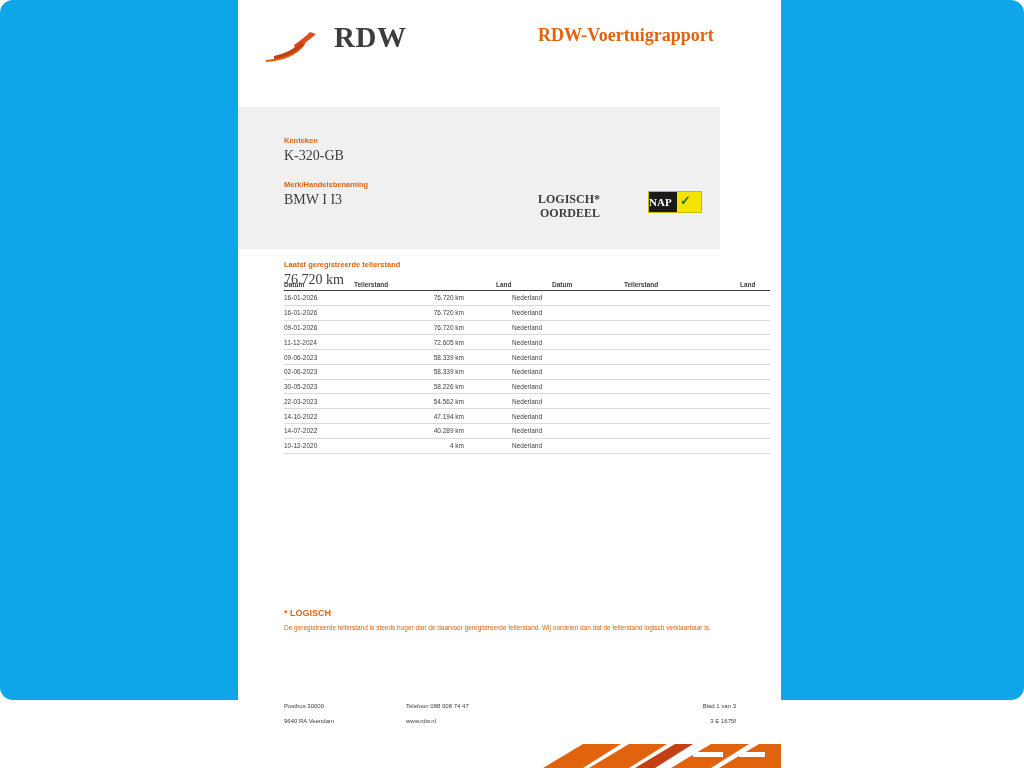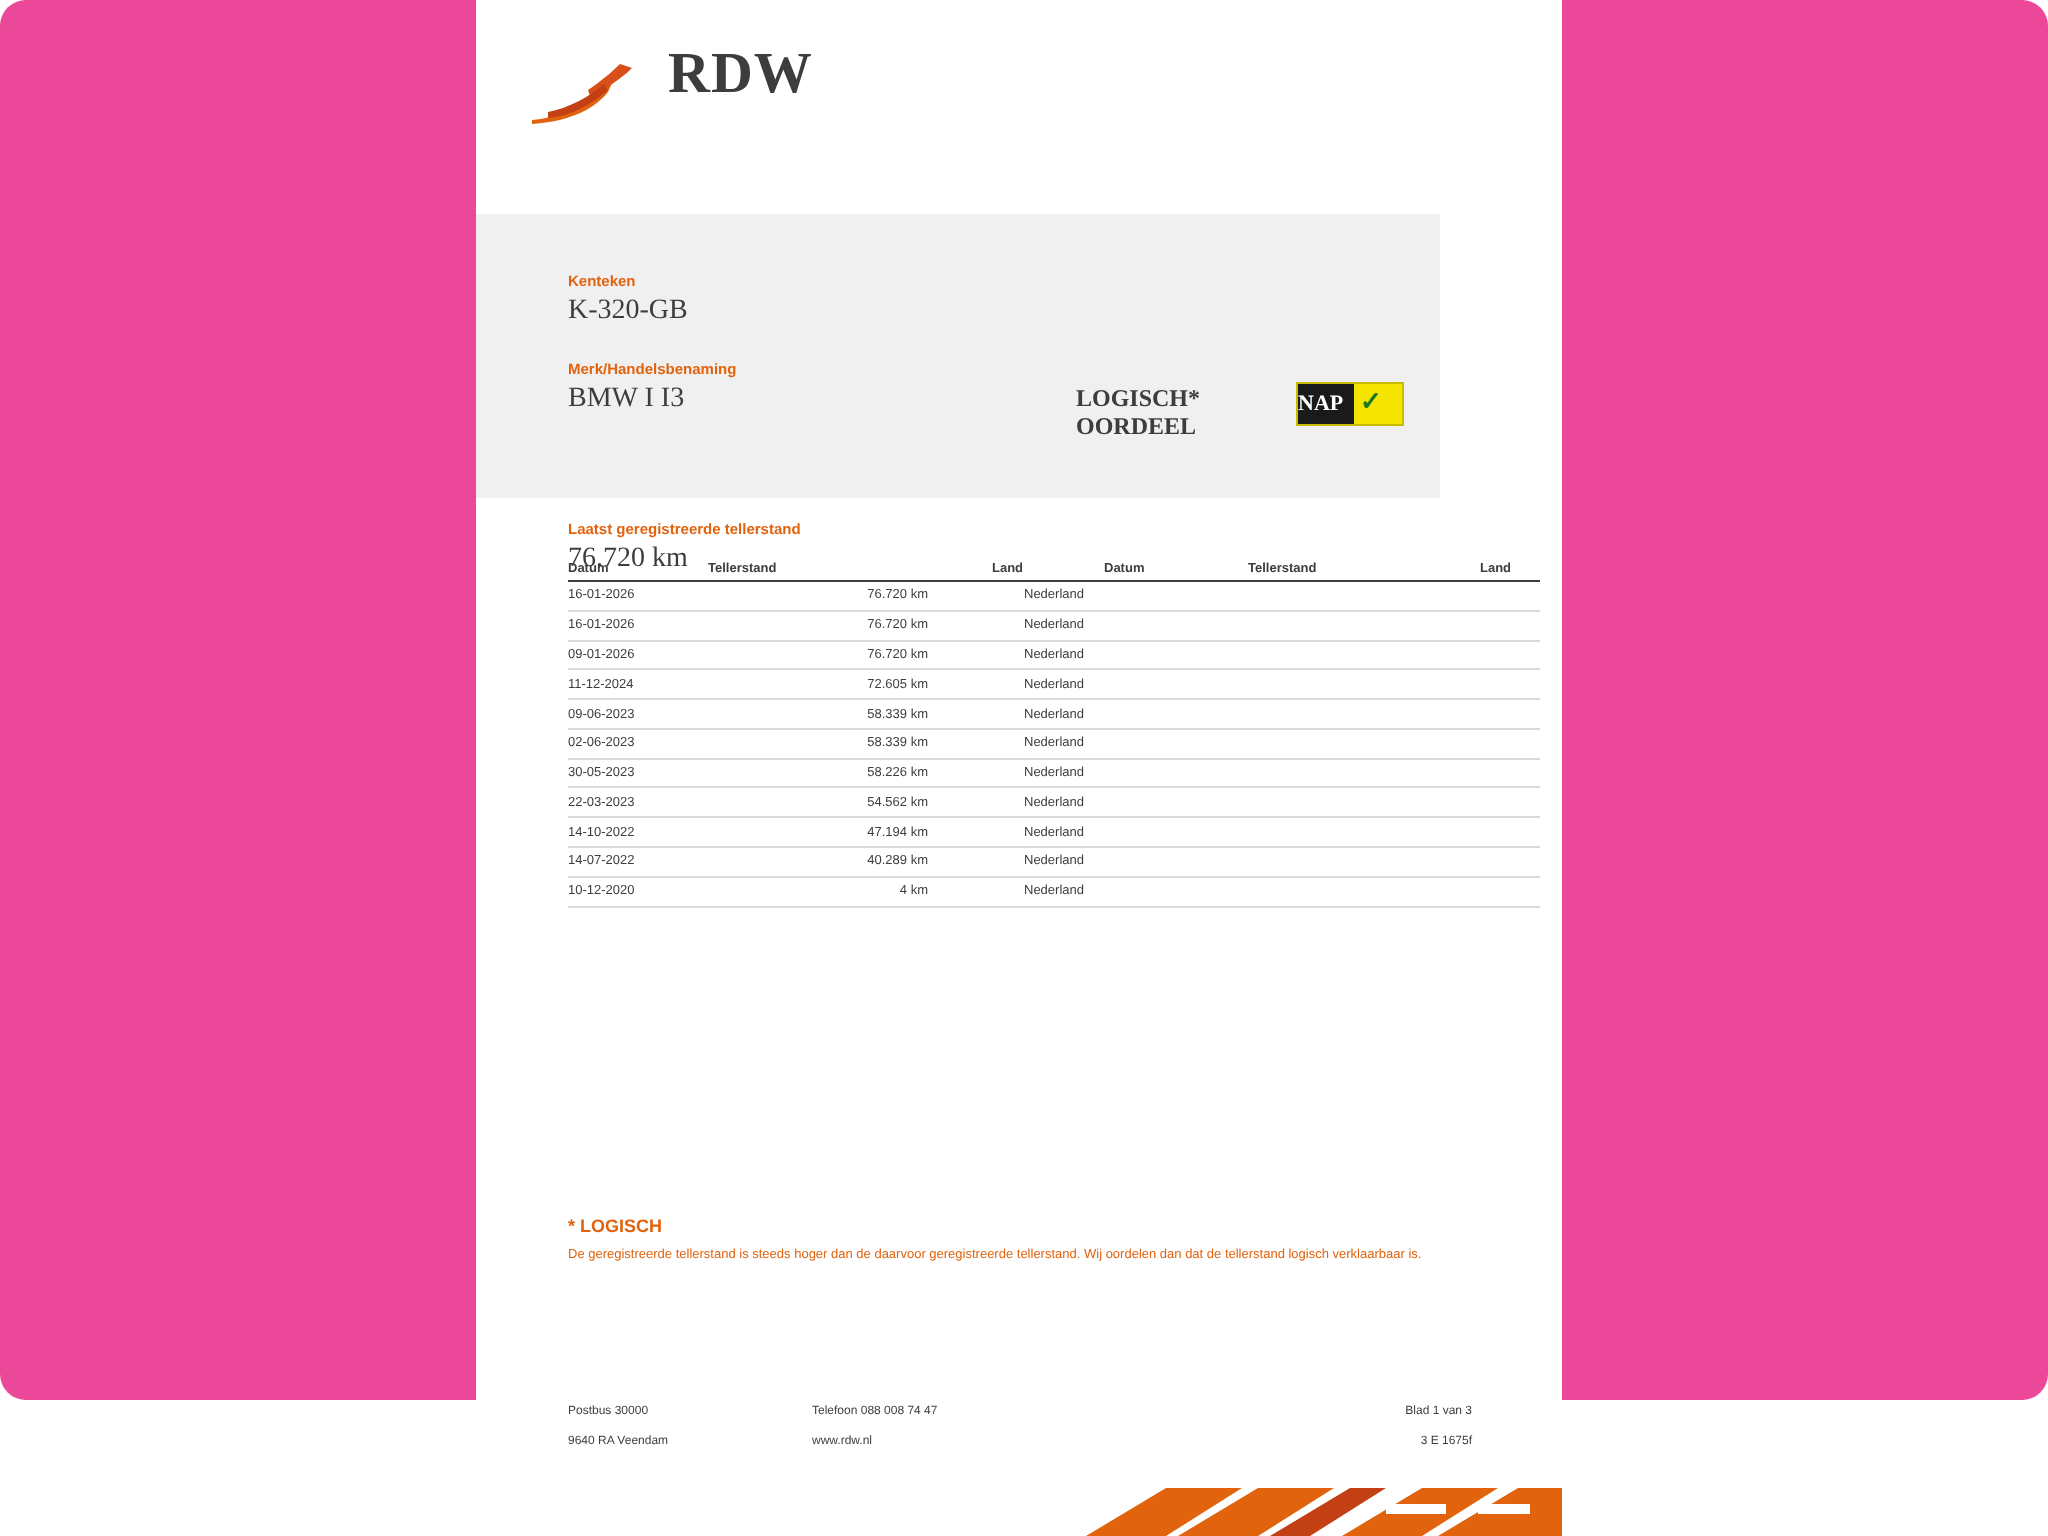--- a/index.html
+++ b/index.html
@@ -8,21 +8,21 @@
     background: #ffffff;
     width: 1024px;
     height: 768px;
     overflow: hidden;
     font-family: "Liberation Sans", sans-serif;
   }
   .page {
     position: relative;
     width: 1024px;
     height: 700px;
-    background: #ec4899;
+    background: #0ea5e9;
     border-radius: 13px;
   }
   .sheet {
     position: absolute;
     left: 238px;
     top: 0;
     width: 543px;
     height: 768px;
     background: #ffffff;
     overflow: hidden;
@@ -110,20 +110,21 @@
   }
   .field-value-small {
     font-size: 7px;
     color: #3d3d3d;
     margin: 0 0 14px 0;
   }
   .verdict {
     position: absolute;
     left: 300px;
     top: 85px;
+    text-align: right;
   }
   .verdict-text {
     font-size: 12px;
     font-weight: bold;
     color: #3d3d3d;
     line-height: 14px;
     font-family: "Liberation Serif", serif;
   }
   .nap-badge {
     position: absolute;
@@ -247,20 +248,21 @@
 
     <div class="header">
       <div class="rdw-logo-mark">
         <svg width="62" height="32" viewBox="0 0 62 32" xmlns="http://www.w3.org/2000/svg">
           <path d="M2 28 C14 27, 26 22, 36 13 L44 5 L40 14 C32 24, 18 29, 2 30 Z" fill="#e1630e"></path>
           <path d="M30 13 C36 9, 42 4, 46 0 L52 2 C46 8, 38 13, 31 16 Z" fill="#d94f1a"></path>
           <path d="M10 24 C20 22, 30 17, 38 10 L40 13 C31 21, 21 26, 10 27 Z" fill="#c33f14"></path>
         </svg>
       </div>
       <div class="rdw-wordmark">RDW</div>
+      <div class="report-title">RDW-Voertuigrapport</div>
 
     </div>
 
     <div class="panel">
       <div class="panel-left">
         <div class="field-label">Kenteken</div>
         <div class="field-value-big">K-320-GB</div>
         <div class="field-label">Merk/Handelsbenaming</div>
         <div class="field-value-big">BMW I I3</div>
         <div style="height:22px"></div>

